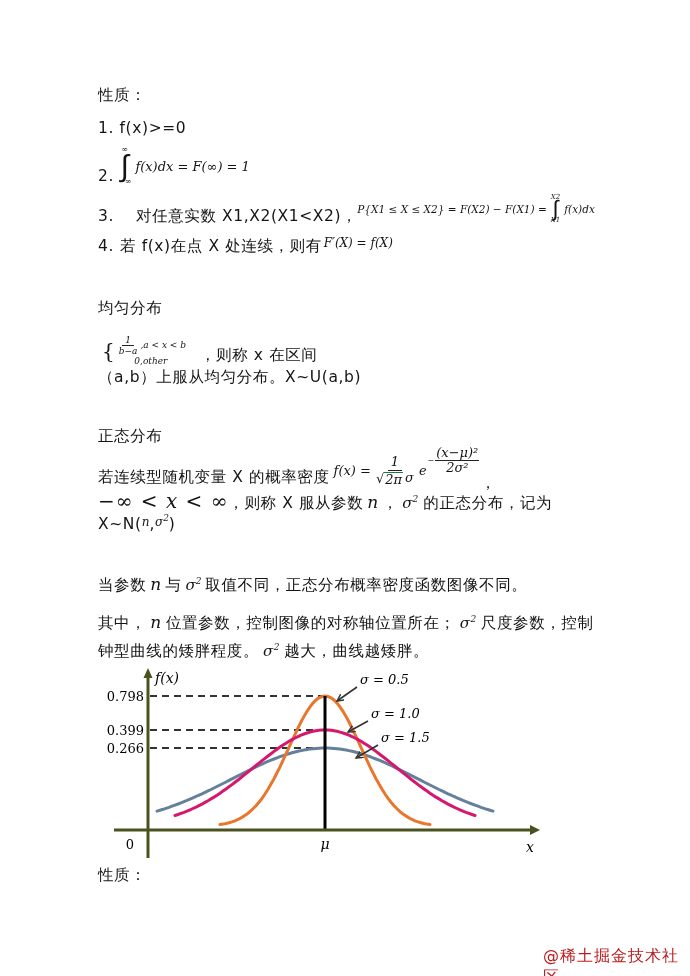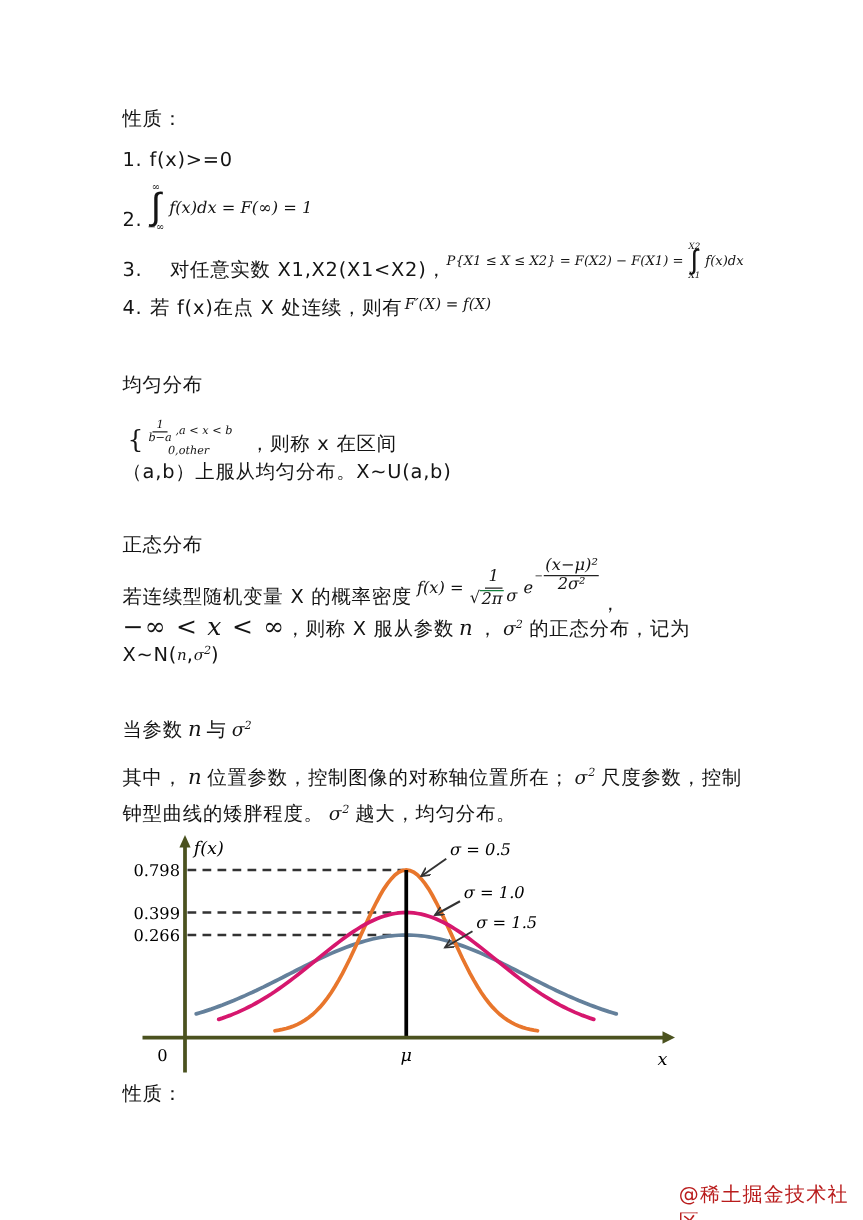--- a/index.html
+++ b/index.html
@@ -133,38 +133,39 @@
 
   <div class="abs row" style="top:489px;align-items:baseline">
     <span class="range">−∞ &lt; x &lt; ∞</span>
     <span class="t">，则称 X 服从参数</span>
     <span class="mn">n</span>
     <span class="t">，</span>
     <span class="msig"><span>σ</span><sup class="s2">2</sup></span>
     <span class="t" style="margin-left:5px">的正态分布，记为</span>
   </div>
 
-  <div class="abs row" style="top:515px;align-items:center">
+  <div class="abs row" style="top:515px;align-items:flex-start">
     <span class="t">X~N(</span>
     <span class="fsm">n</span>
     <span class="t">, </span>
     <span class="fsm"><span>σ</span><sup class="s2">2</sup></span>
     <span class="t">)</span>
   </div>
 
 
   <div class="abs row" style="top:574px;align-items:baseline">
     <span class="t">当参数</span>
     <span class="mn">n</span>
     <span class="t">与</span>
     <span class="msig" style="margin-right:4px"><span>σ</span><sup class="s2">2</sup></span>
+    <span class="t">取值不同，正态分布概率密度函数图像不同。</span>
   </div>
 
   <div class="abs t" style="top:608px;width:500px;line-height:1.75">
-    <span>其中，</span><span class="mn">n</span><span>位置参数，控制图像的对称轴位置所在；</span><span class="msig" style="margin-right:4px"><span>σ</span><sup class="s2">2</sup></span><span>尺度参数，控制钟型曲线的矮胖程度。</span><span class="msig" style="margin-right:4px"><span>σ</span><sup class="s2">2</sup></span><span>越大，均匀分布。</span>
+    <span>其中，</span><span class="mn">n</span><span>位置参数，控制图像的对称轴位置所在；</span><span class="msig" style="margin-right:4px"><span>σ</span><sup class="s2">2</sup></span><span>尺度参数，控制钟型曲线的矮胖程度。</span><span class="msig" style="margin-right:4px"><span>σ</span><sup class="s2">2</sup></span><span>越大，曲线越矮胖。</span>
   </div>
 
   <div class="chart">
     <svg width="440" height="198" viewBox="0 0 440 198">
       <defs>
         <marker id="ah" markerWidth="10" markerHeight="10" refX="7" refY="3.5" orient="auto" markerUnits="userSpaceOnUse">
           <path d="M0,0 L7,3.5 L0,7" fill="none" stroke="#333" stroke-width="1.4"></path>
         </marker>
       </defs>
 

